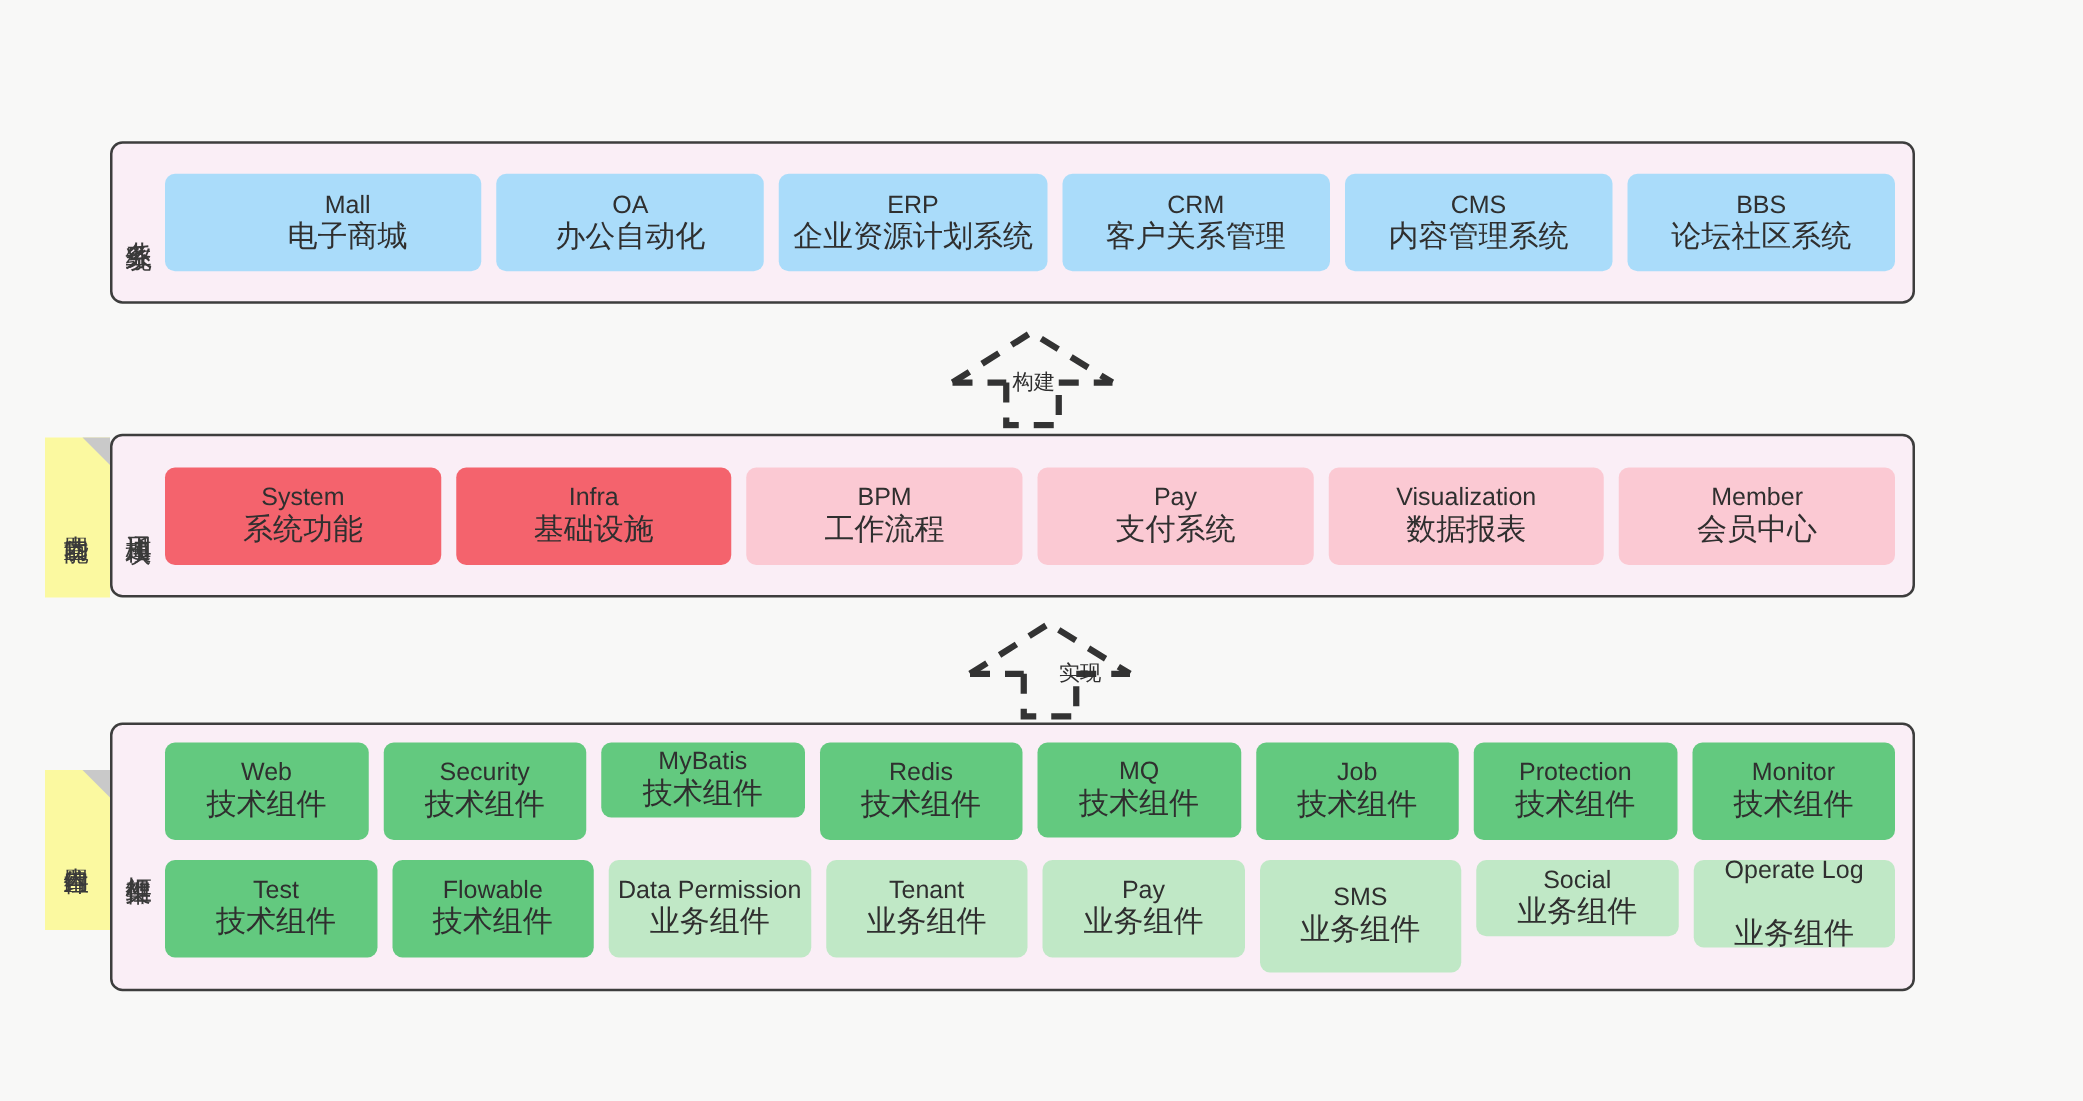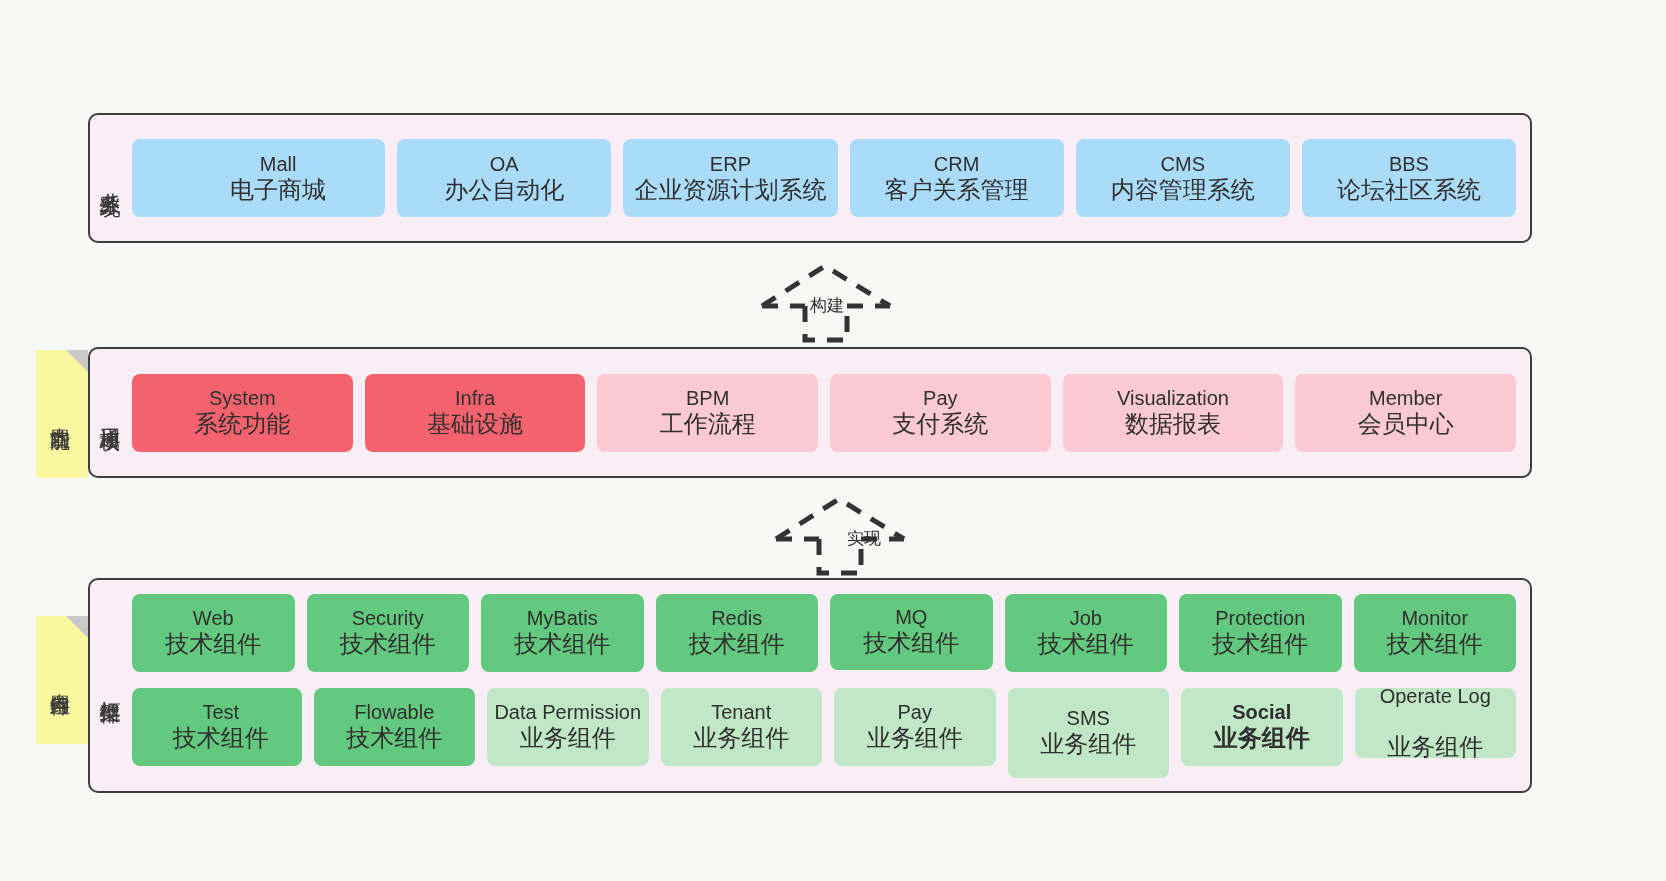--- a/index.html
+++ b/index.html
@@ -208,21 +208,21 @@
     <div class="layer-body grid2" id="layer3-body">
         <div class="grid-row">
           <div class="card c-green" style="height: 78px;">
             <div class="en">Web</div>
             <div class="cn">技术组件</div>
           </div>
           <div class="card c-green" style="height: 78px;">
             <div class="en">Security</div>
             <div class="cn">技术组件</div>
           </div>
-          <div class="card c-green" style="height: 78px;">
+          <div class="card c-green" style="height: 60px;">
             <div class="en">MyBatis</div>
             <div class="cn">技术组件</div>
           </div>
           <div class="card c-green" style="height: 78px;">
             <div class="en">Redis</div>
             <div class="cn">技术组件</div>
           </div>
           <div class="card c-green" style="height: 76px;">
             <div class="en">MQ</div>
             <div class="cn">技术组件</div>
@@ -258,21 +258,21 @@
             <div class="cn">业务组件</div>
           </div>
           <div class="card c-lightgreen" style="height: 78px;">
             <div class="en">Pay</div>
             <div class="cn">业务组件</div>
           </div>
           <div class="card c-lightgreen" style="height: 90px;">
             <div class="en">SMS</div>
             <div class="cn">业务组件</div>
           </div>
-          <div class="card c-lightgreen" style="height: 78px; font-weight: bold;">
+          <div class="card c-lightgreen" style="height: 61px;">
             <div class="en">Social</div>
             <div class="cn">业务组件</div>
           </div>
           <div class="card c-lightgreen" style="height: 70px; gap: 25px;">
             <div class="en">Operate Log</div>
             <div class="cn">业务组件</div>
           </div>
         </div>
       </div>
   </div>

